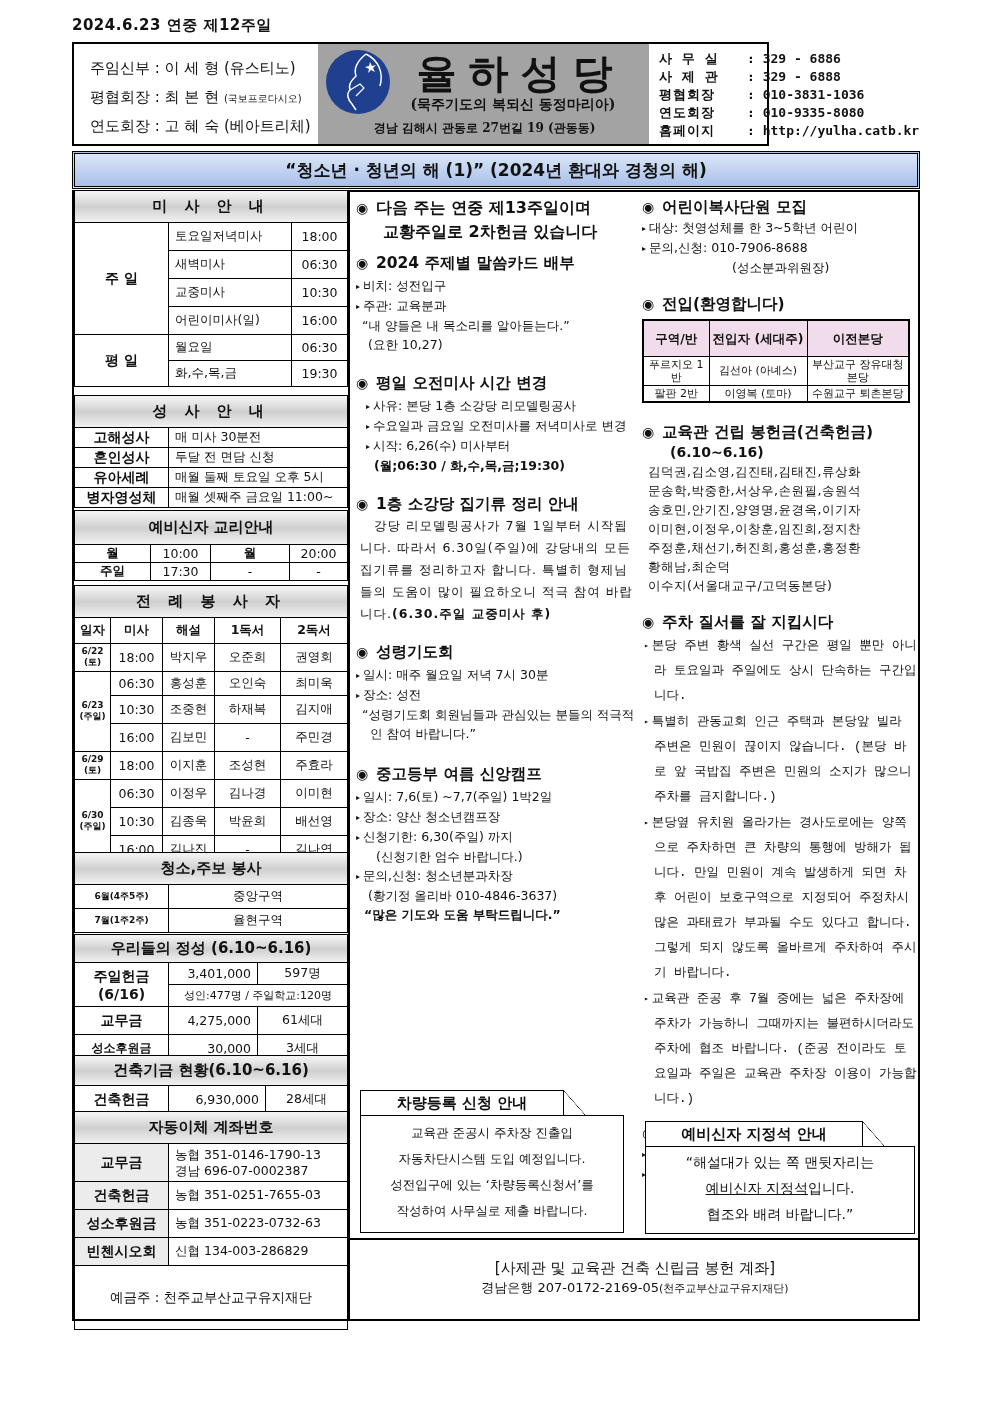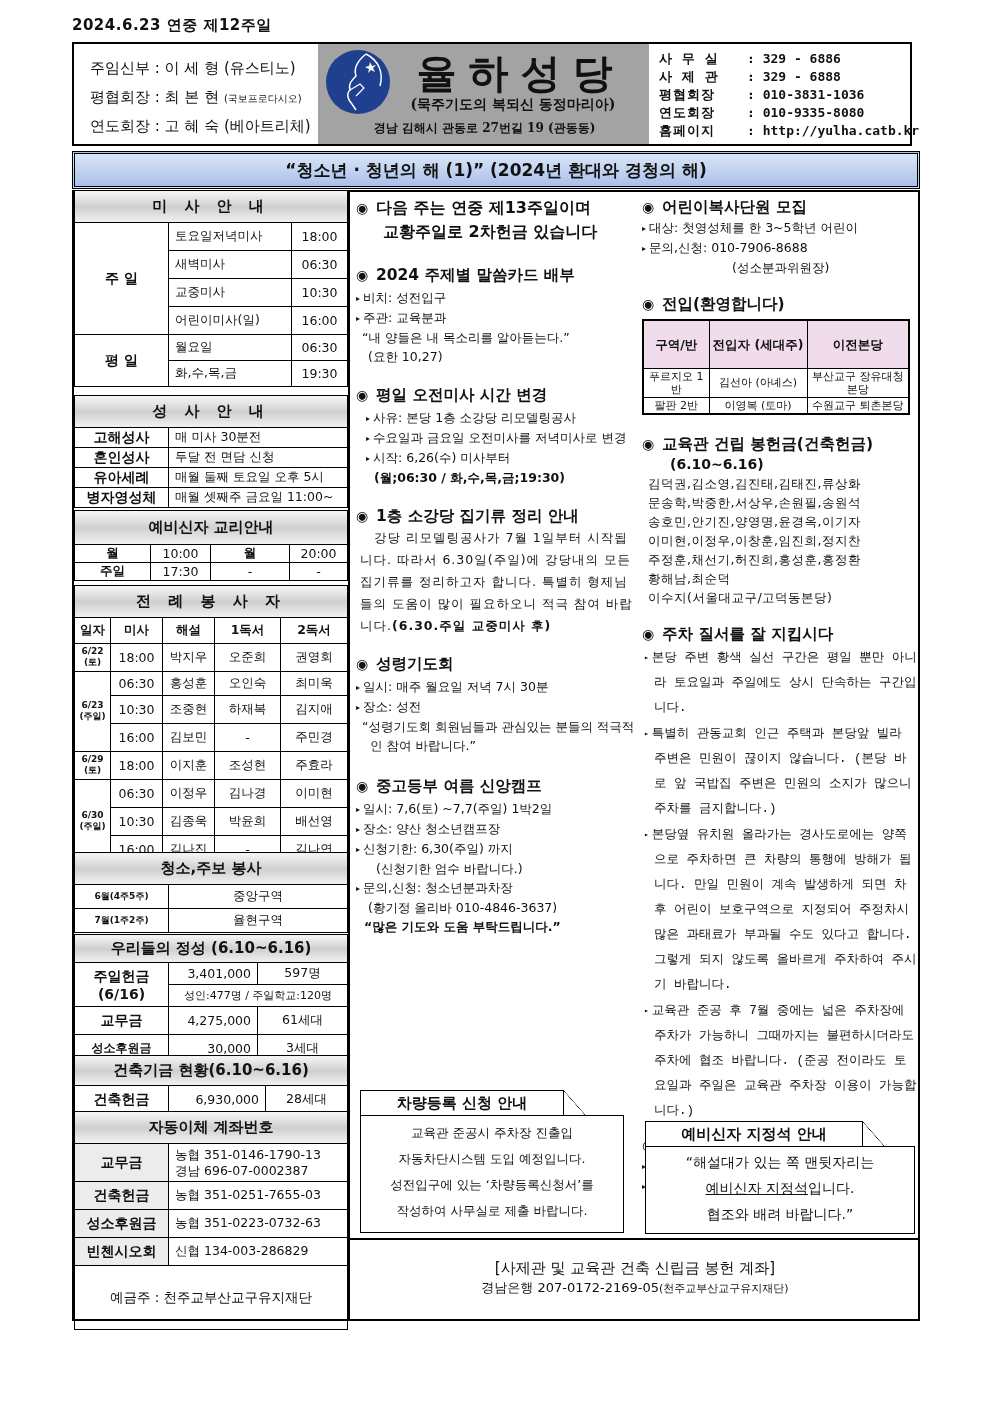--- a/index.html
+++ b/index.html
@@ -3,21 +3,21 @@
 <meta charset="utf-8">
 <style>
   * { box-sizing: border-box; margin: 0; padding: 0; }
   html, body { width: 992px; height: 1403px; background: #fff; }
   body { font-family: "DejaVu Sans", "Liberation Sans", sans-serif; color: #111; position: relative; overflow: hidden; }
   .abs { position: absolute; }
   .b { font-weight: bold; }
   .date-line { left: 72px; top: 16px; font-size: 15px; font-weight: bold; letter-spacing: 0.5px; }
 
   
-  .header { left: 72px; top: 42px; width: 840px; height: 104px; border: 2px solid #000; }
+  .header { left: 72px; top: 42px; width: 697px; height: 104px; border: 2px solid #000; }
   .hdr-left { position: absolute; left: 0; top: 0; width: 244px; height: 100px; padding: 10px 0 0 16px; }
   .hdr-left div { font-size: 15px; height: 29px; line-height: 29px; white-space: nowrap; }
   .hdr-left small { font-size: 10px; }
   .hdr-mid { position: absolute; left: 244px; top: 0; width: 331px; height: 100px; background: #a3a3a3; }
   .logo { position: absolute; left: 8px; top: 6px; width: 64px; height: 64px; border-radius: 50%; background: #1f3f8f; overflow: hidden; }
   .title { position: absolute; left: 80px; top: 2px; width: 245px; text-align: center; font-size: 40px; font-weight: bold; letter-spacing: 12px; }
   .subtitle { position: absolute; left: 60px; top: 52px; width: 270px; text-align: center; font-size: 14px; font-weight: bold; font-family: "DejaVu Serif", serif; }
   .address { position: absolute; left: 2px; top: 76px; width: 329px; text-align: center; font-size: 12px; font-weight: bold; font-family: "DejaVu Serif", serif; }
   .hdr-right { position: absolute; left: 585px; top: 6px; }
   .hdr-right div { font-size: 13px; font-weight: bold; height: 18px; line-height: 18px; white-space: nowrap; font-family: "DejaVu Sans Mono", monospace; }
@@ -48,21 +48,21 @@
   .h { font-size: 15.5px; font-weight: bold; line-height: 22px; margin-top: 14px; white-space: nowrap; }
   .h:first-child { margin-top: 0; }
   .bullet { font-size: 8px; margin-right: 3px; vertical-align: 1px; }
   .ind { padding-left: 12px; text-indent: -10px; }
   .quote { padding-left: 6px; }
   .para { text-indent: 14px; letter-spacing: 1px; line-height: 22px; }
   .target { font-size: 14px; display: inline-block; width: 20px; }
 
   .transfer-tbl { margin-top: 4px; width: 268px; border: 2px solid #000; }
   .transfer-tbl td { border: 1px solid #000; font-size: 11px; line-height: 13px; text-align: center; padding: 1px 0; }
-  .transfer-tbl .th { background: #f1dceb; font-weight: bold; font-size: 12.5px; height: 48px; text-align: center; }
+  .transfer-tbl .th { background: #f1dceb; font-weight: bold; font-size: 12.5px; height: 36px; text-align: center; }
 
   .note-box { position: absolute; border: 1px solid #000; background: #fff; text-align: center; font-size: 12.5px; line-height: 26px; }
   .note-tab { position: absolute; background: #fff; border: 1px solid #000; border-bottom: none; font-size: 15px; font-weight: bold; text-align: center; line-height: 24px; }
   .note-tab::after { content: ""; position: absolute; right: -22px; top: -1px; width: 22px; height: 25px; background: linear-gradient(to top right, transparent 49%, #000 50%, transparent 52%); }
 
   .footer-acct { left: 350px; top: 1258px; width: 570px; text-align: center; font-size: 15px; line-height: 20px; }
   .footer-acct .small { font-size: 13px; }
   .footer-acct .xs { font-size: 11px; }
   u { text-decoration: underline; }
 </style>
@@ -331,21 +331,21 @@
       </tr>
 </tbody>
   </table>
 
 <div class="col" style="left:356px;top:196px;width:282px;">
   <div class="h" style="font-size:16px;line-height:24px;">
     <span class="target">◉</span><span>다음 주는 연중 제13주일이며</span><br>
     <span style="padding-left:27px;">교황주일로 2차헌금 있습니다</span>
   </div>
 
-  <div class="h" style="margin-top:20px;"><span class="target">◉</span><span>2024 주제별 말씀카드 배부</span></div>
+  <div class="h" style="margin-top:8px;"><span class="target">◉</span><span>2024 주제별 말씀카드 배부</span></div>
   <div style="margin-top:2px;">
     <div><span class="bullet">▸</span><span>비치: 성전입구</span></div>
     <div><span class="bullet">▸</span><span>주관: 교육분과</span></div>
     <div class="quote">“내 양들은 내 목소리를 알아듣는다.”</div>
     <div class="quote" style="padding-left:12px;">(요한 10,27)</div>
   </div>
 
   <div class="h" style="margin-top:18px;"><span class="target">◉</span><span>평일 오전미사 시간 변경</span></div>
   <div style="padding-left:8px;margin-top:2px;">
     <div class="ind"><span class="bullet">▸</span><span>사유: 본당 1층 소강당 리모델링공사</span></div>

